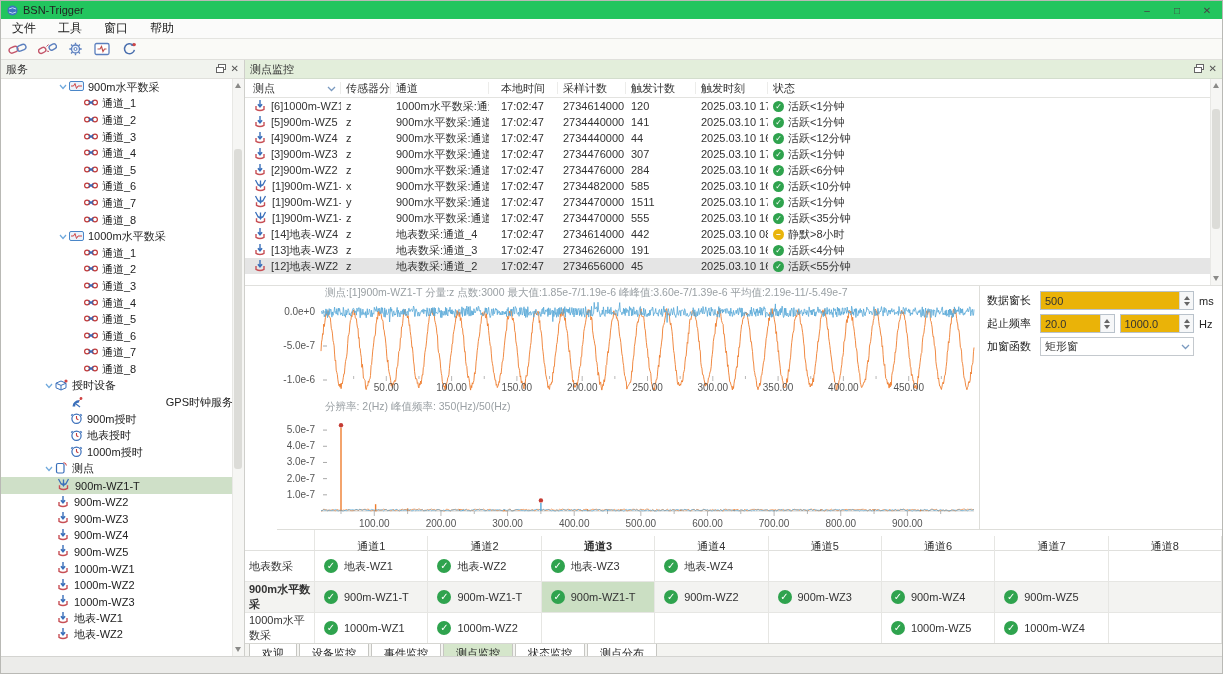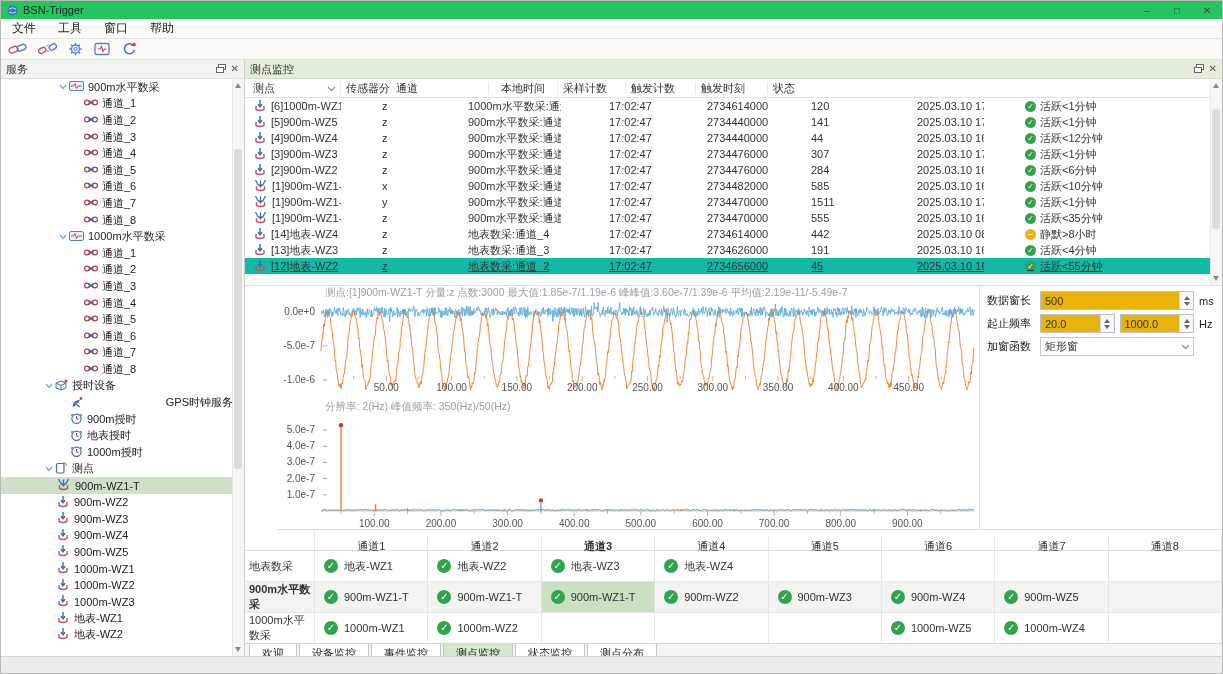--- a/index.html
+++ b/index.html
@@ -33,22 +33,22 @@
   .vsb .up,.vsb .dn{position:absolute;left:2px;width:0;height:0;border-left:3.5px solid transparent;border-right:3.5px solid transparent;}
   .vsb .up{top:4px;border-bottom:5px solid #8a8a88;}
   .vsb .dn{bottom:4px;border-top:5px solid #8a8a88;}
   .vsb .thumb{position:absolute;left:1px;width:8px;background:#dcdcd8;border-radius:3px;}
   
   .main{flex:1;display:flex;flex-direction:column;min-width:0;}
   .main .panel-hd{background:#e3eedb;border-bottom:1px solid #d3ddcd;}
   .table-area{height:206px;flex:none;position:relative;border-bottom:1px solid #e0e0dd;font-size:11px;overflow:hidden;}
   .thead{display:flex;height:18px;align-items:center;border-bottom:1px solid #e3e3e0;color:#333;}
   .thead .c{border-right:1px solid #ececea;height:12px;display:flex;align-items:center;}
-  .trow{display:flex;height:16px;align-items:center;gap:36px;}
-  .trow.sel{background:#14b8a6;text-decoration:underline;}
+  .trow{display:flex;height:16px;align-items:center;}
+  .trow.sel{background:#e5e5e5;}
   .c{padding-left:5px;box-sizing:border-box;flex:none;display:flex;align-items:center;gap:4px;overflow:hidden;white-space:nowrap;}
   .c1{width:96px;padding-left:8px;}
   .c2{width:50px;}
   .c3{width:98px;}
   .c4{width:62px;margin-left:7px;}
   .c5{width:68px;}
   .c6{width:70px;}
   .c7{width:72px;}
   .c8{flex:1;}
   .st-ic{display:inline-block;width:11px;height:11px;border-radius:50%;color:#fff;font-size:8px;line-height:11px;text-align:center;flex:none;font-weight:bold;}

